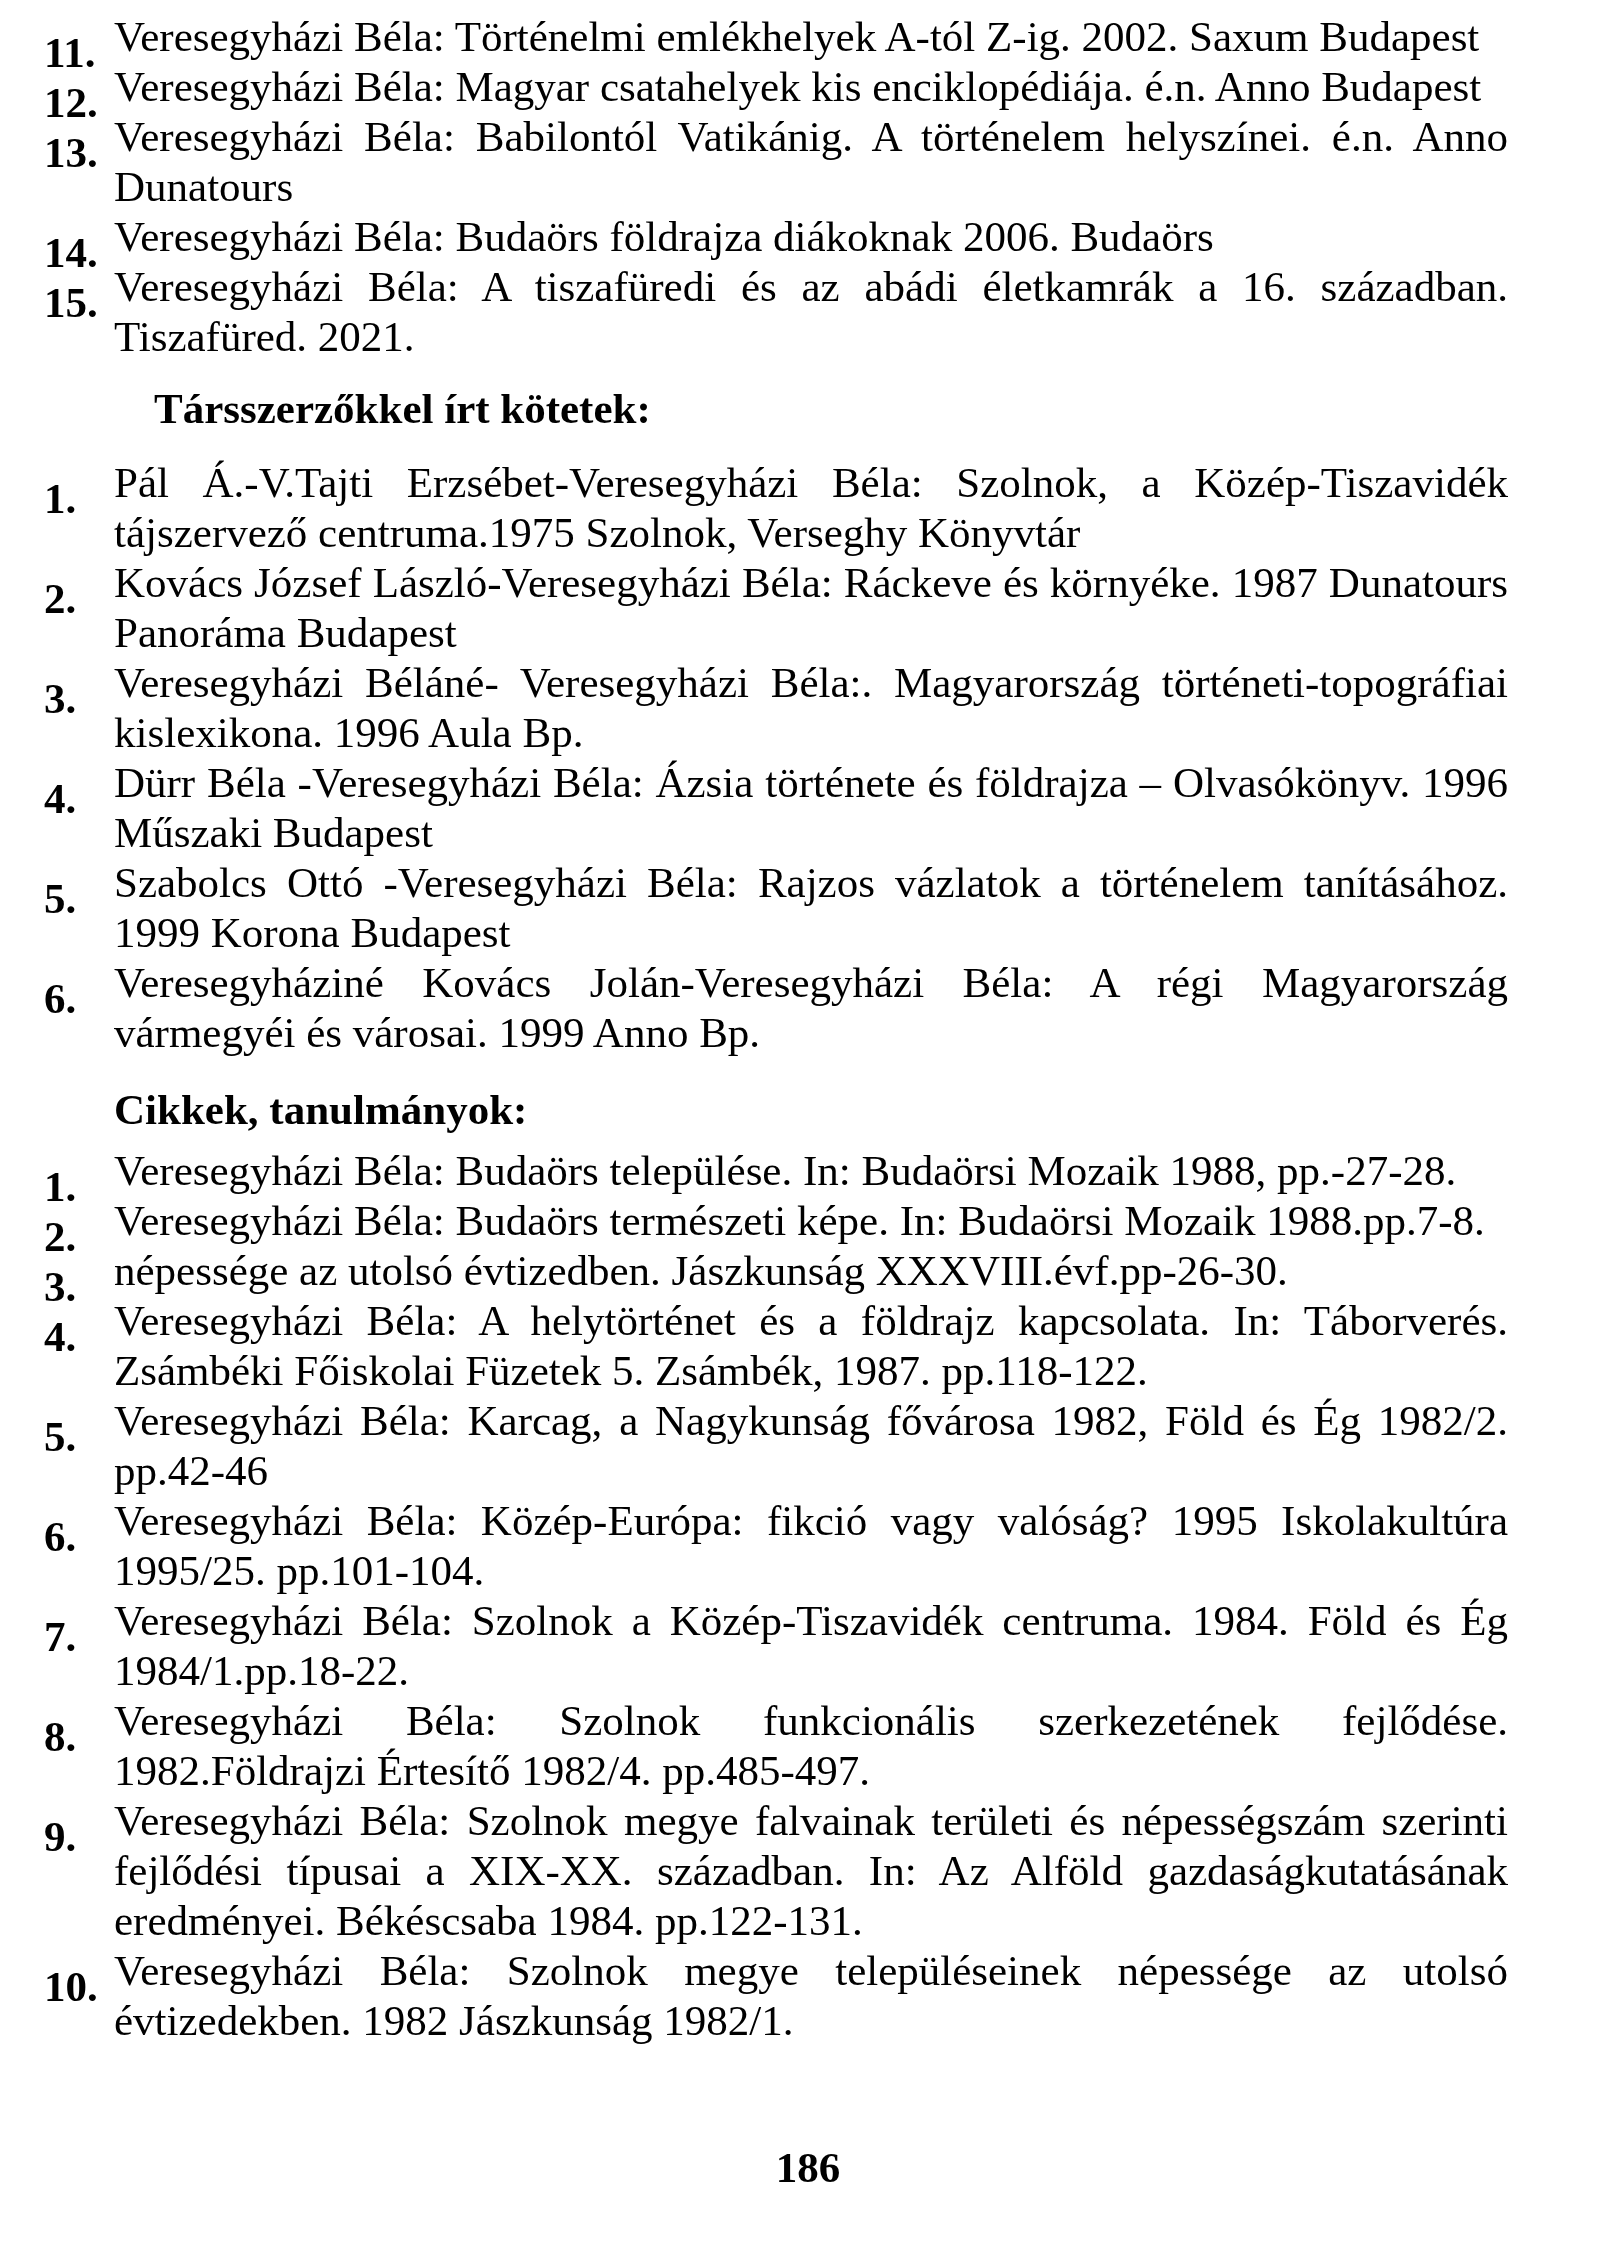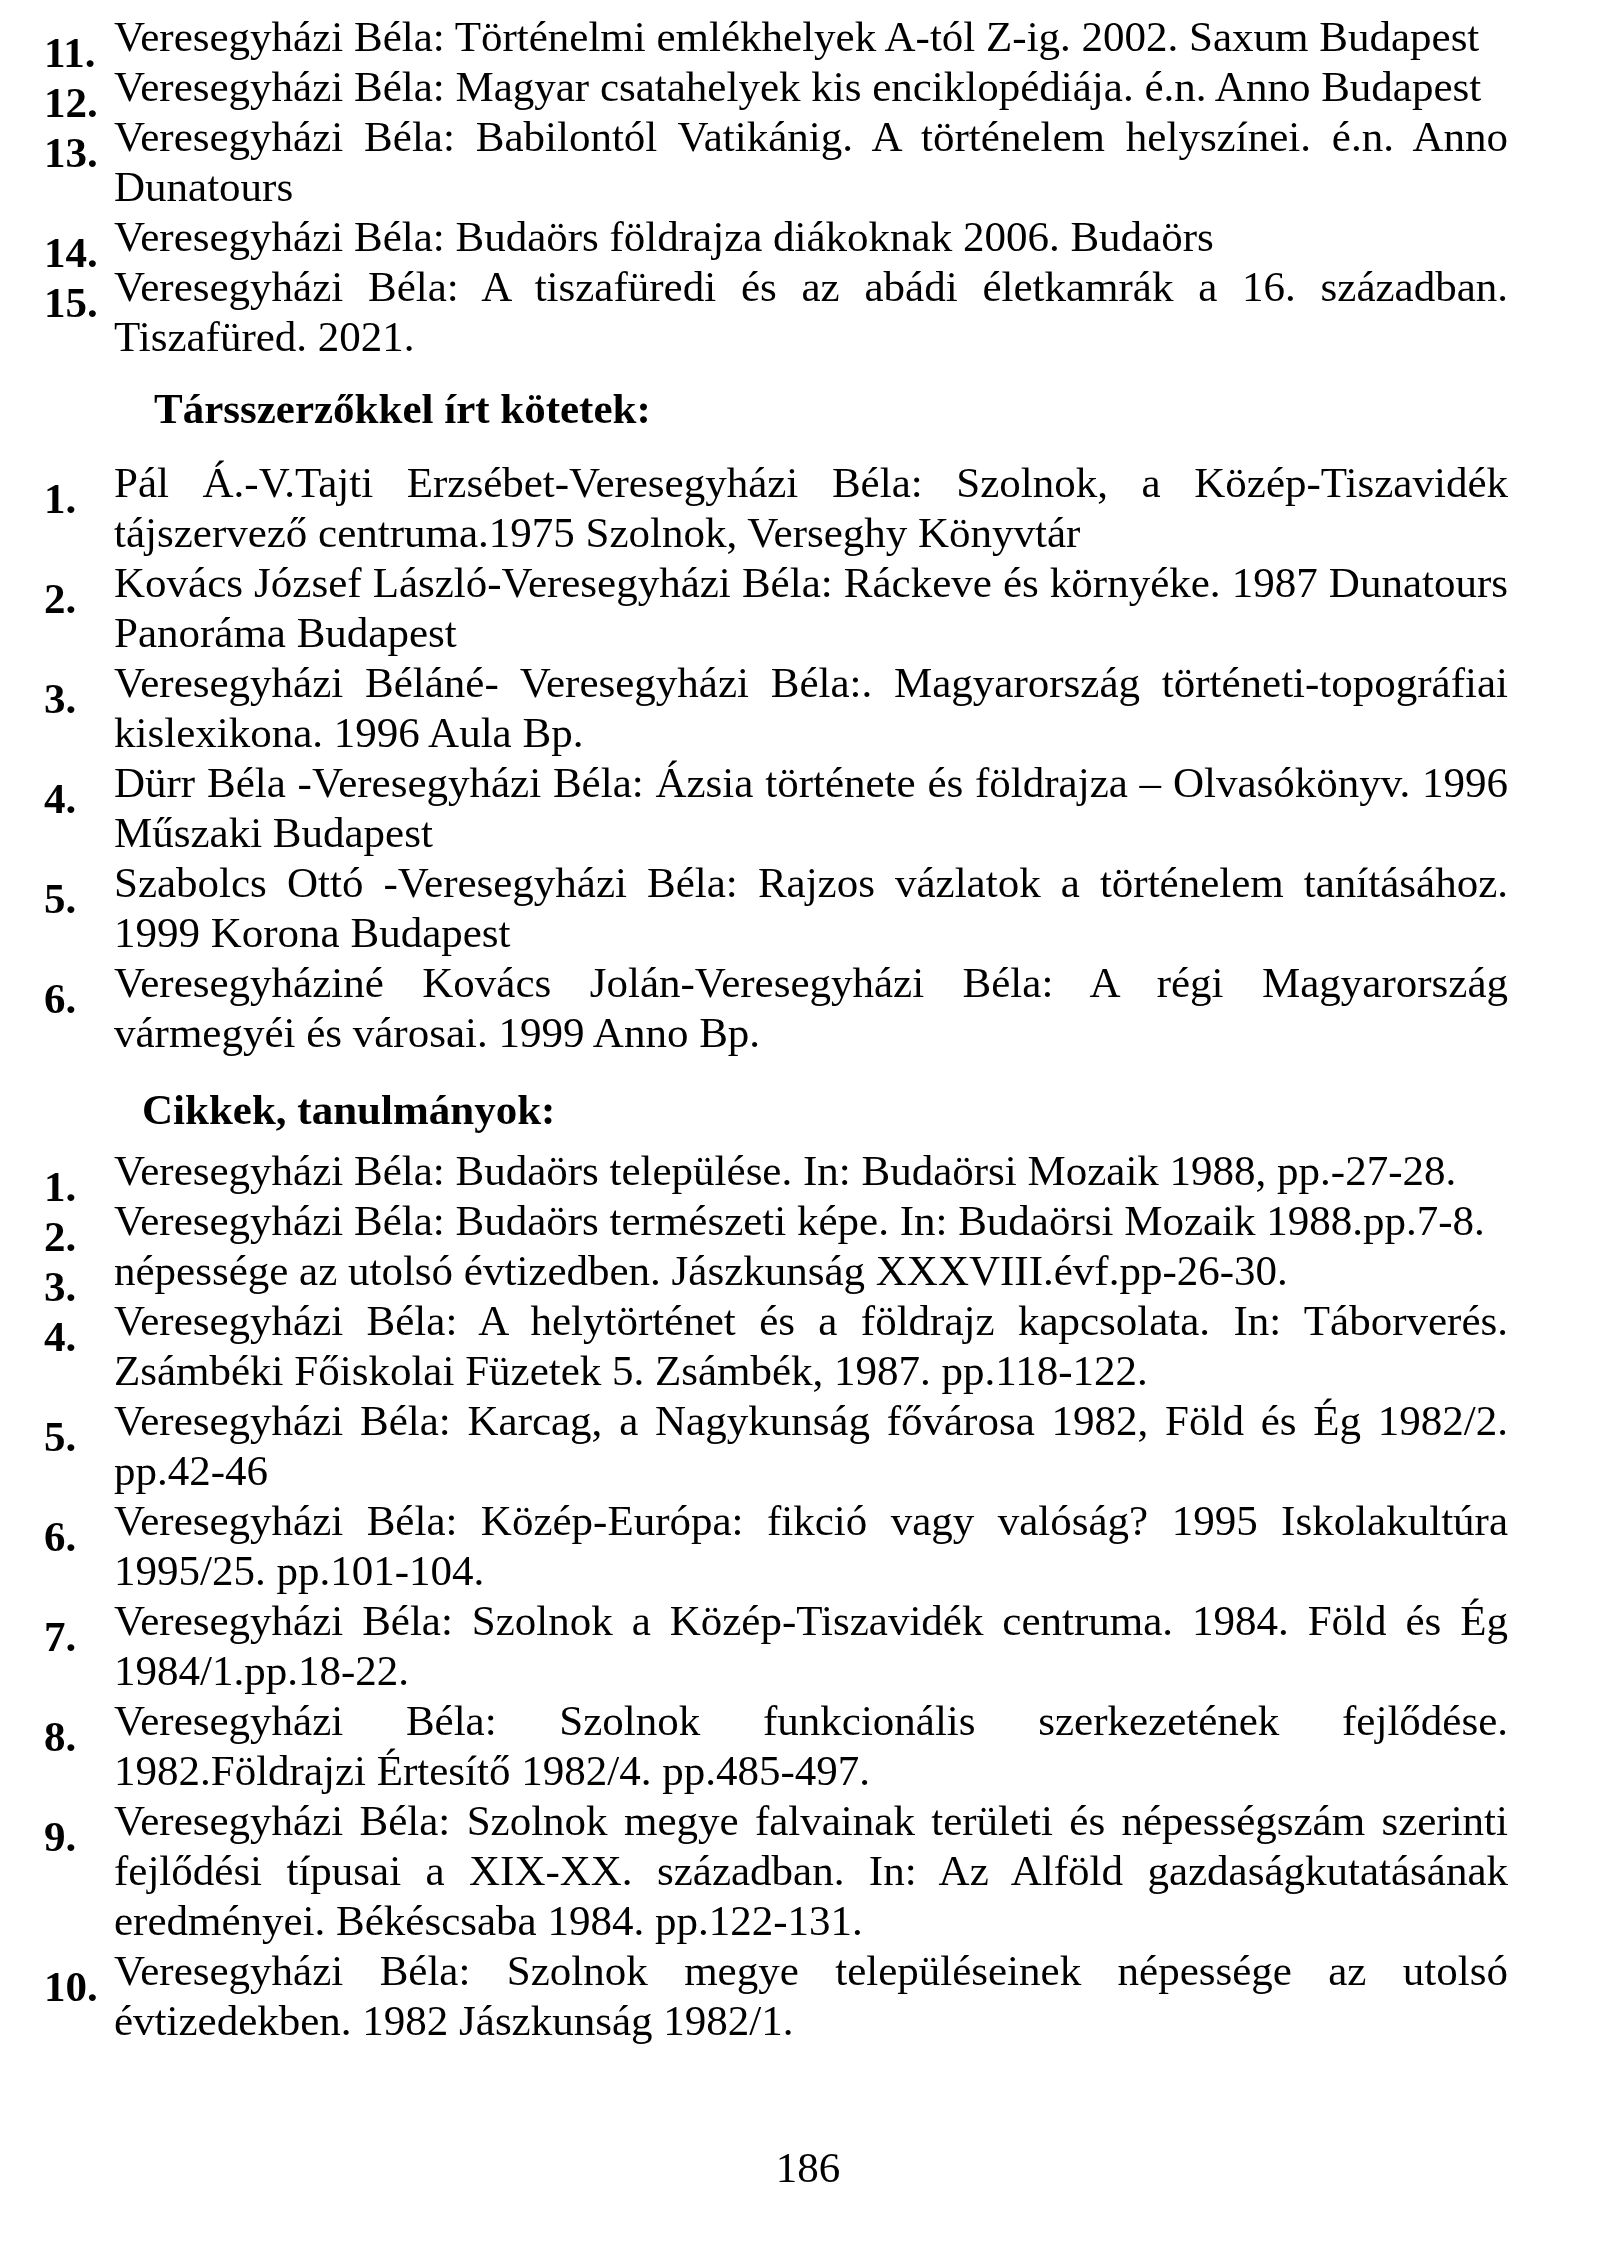--- a/index.html
+++ b/index.html
@@ -53,20 +53,21 @@
     font-weight: bold;
     line-height: 50px;
     white-space: nowrap;
   }
   .page-number {
     position: absolute;
     left: 0;
     width: 1616px;
     text-align: center;
     line-height: 50px;
+    font-weight: bold;
   }
 </style>
 </head>
 <body>
 
 <div class="section" style="top:12.3px;">
   <div class="item">
     <span class="num">11.</span>
     <div class="line">Veresegyházi Béla: Történelmi emlékhelyek A-tól Z-ig. 2002. Saxum Budapest</div>
   </div>
@@ -118,21 +119,21 @@
     <div class="line justified">Szabolcs Ottó -Veresegyházi Béla: Rajzos vázlatok a történelem tanításához.</div>
     <div class="line">1999 Korona Budapest</div>
   </div>
   <div class="item">
     <span class="num">6.</span>
     <div class="line justified">Veresegyháziné Kovács Jolán-Veresegyházi Béla: A régi Magyarország</div>
     <div class="line">vármegyéi és városai. 1999 Anno Bp.</div>
   </div>
 </div>
 
-<div class="heading" style="top:1085px;margin-left:28px;">Cikkek, tanulmányok:</div>
+<div class="heading" style="top:1085px;">Cikkek, tanulmányok:</div>
 
 <div class="section" style="top:1146px;">
   <div class="item">
     <span class="num">1.</span>
     <div class="line">Veresegyházi Béla: Budaörs települése. In: Budaörsi Mozaik 1988, pp.-27-28.</div>
   </div>
   <div class="item">
     <span class="num">2.</span>
     <div class="line">Veresegyházi Béla: Budaörs természeti képe. In: Budaörsi Mozaik 1988.pp.7-8.</div>
   </div>

